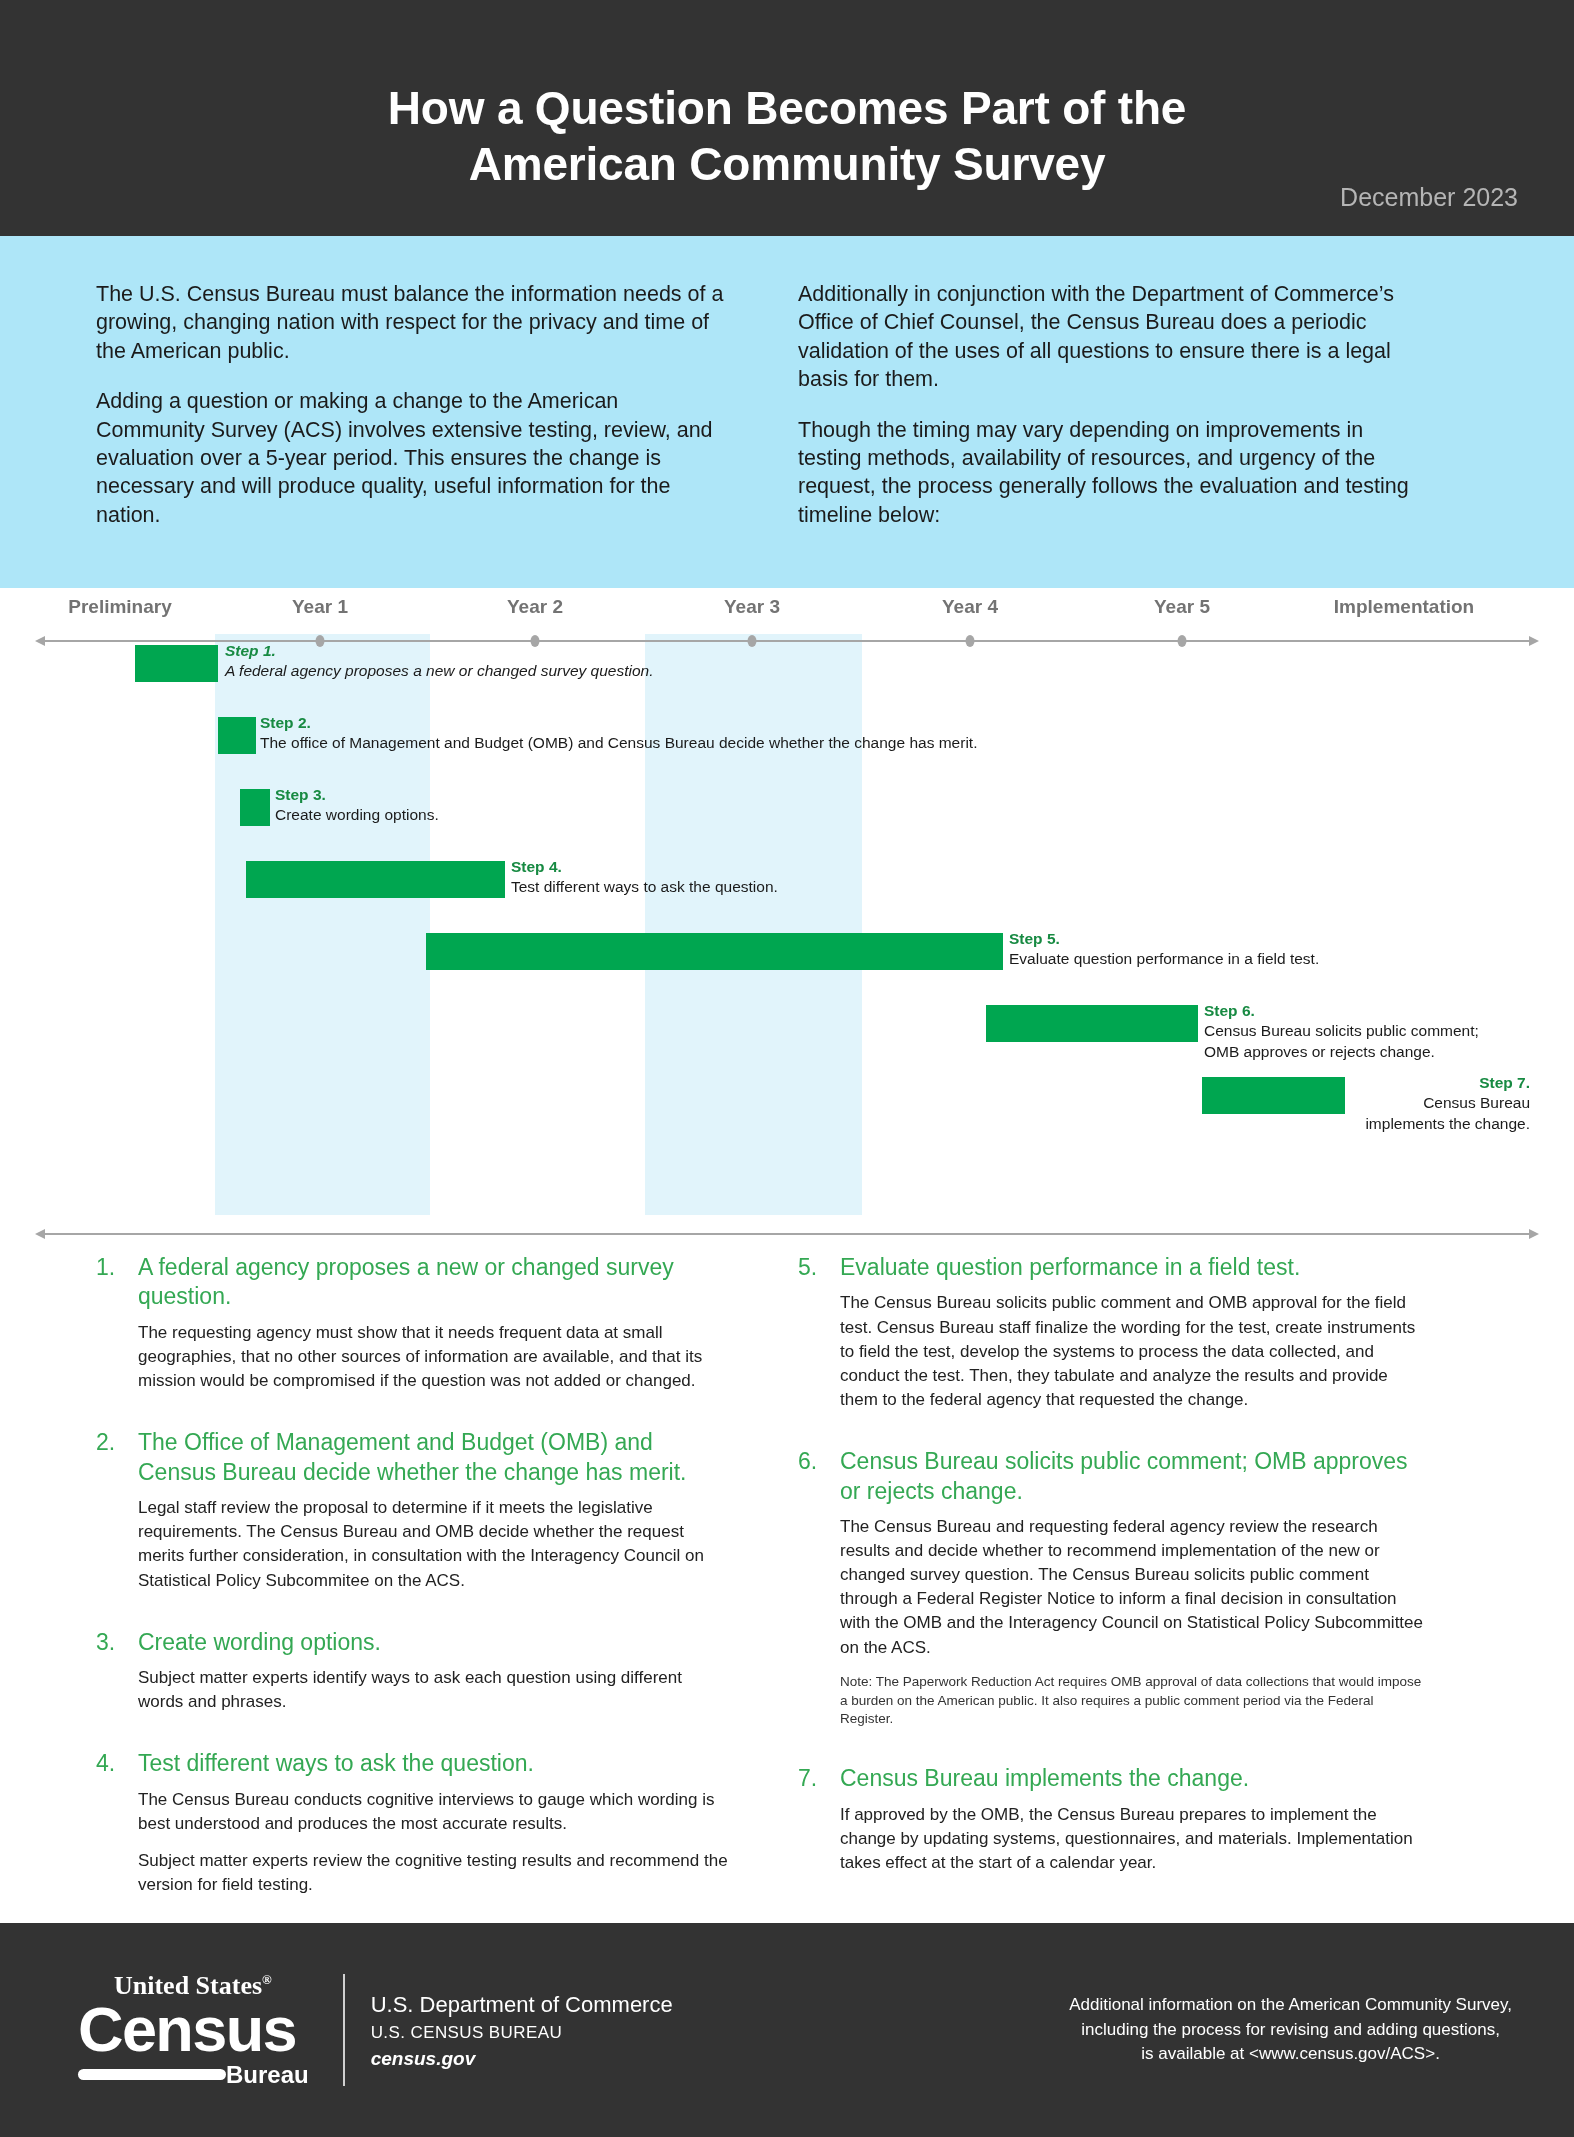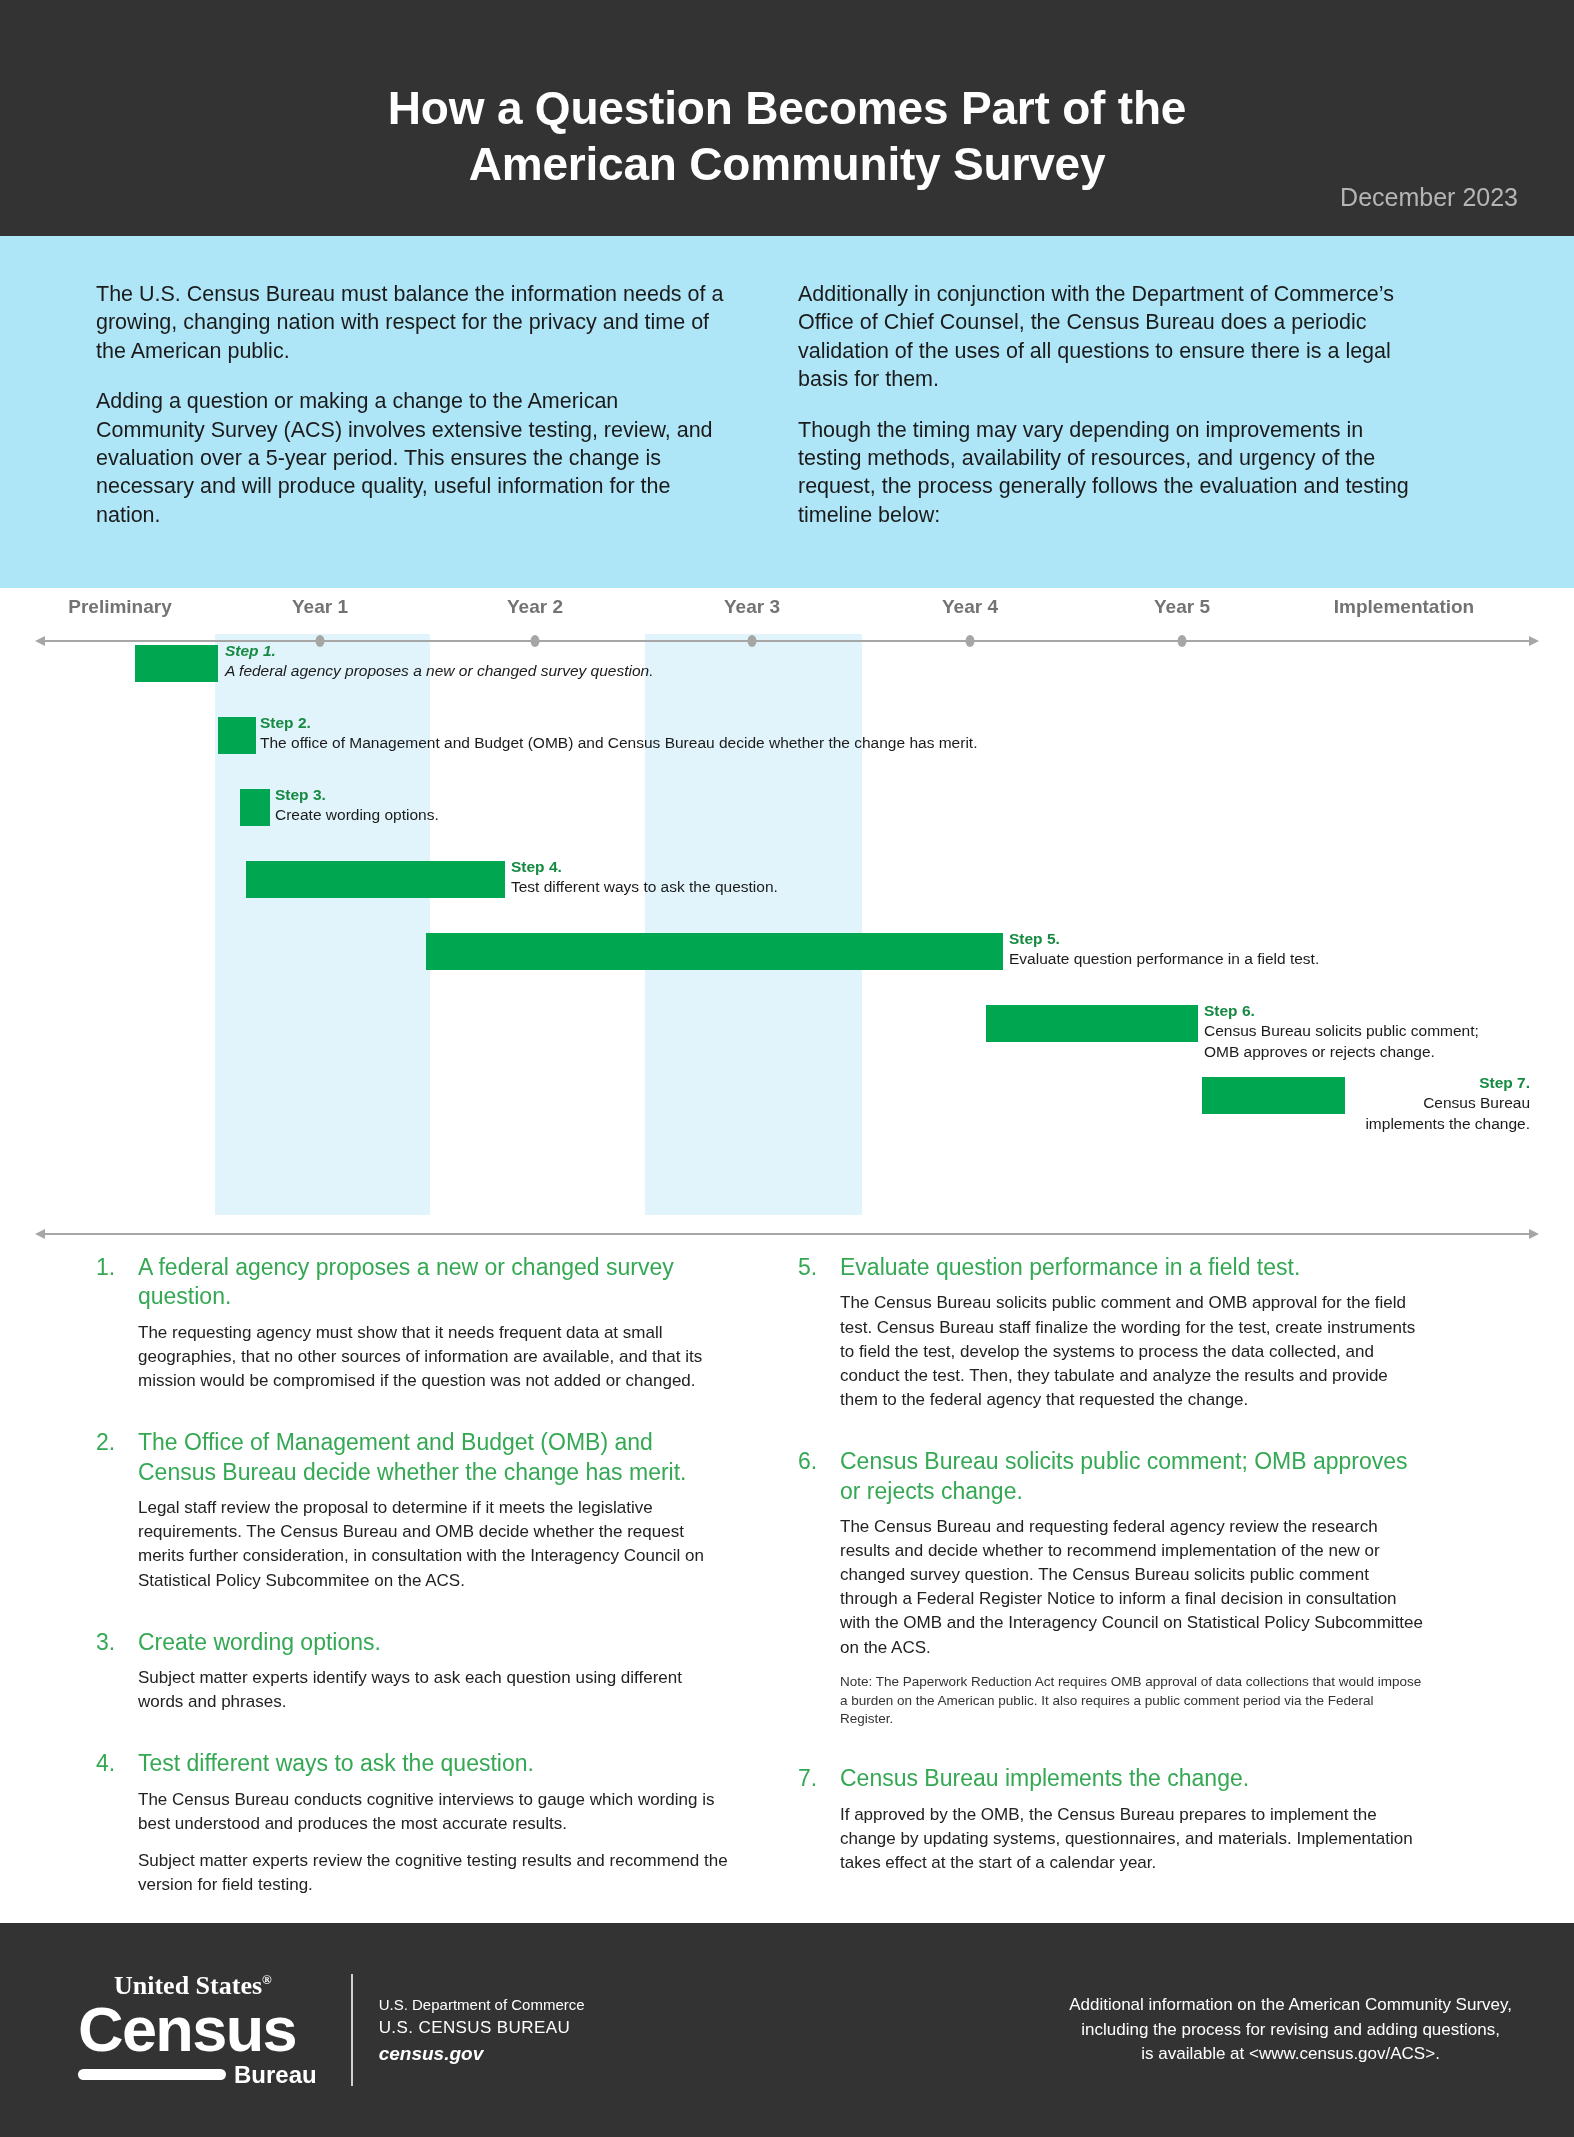--- a/index.html
+++ b/index.html
@@ -203,35 +203,35 @@
     font-size: 63px;
     font-weight: bold;
     line-height: 0.92;
     letter-spacing: -1.6px;
     margin-top: 2px;
   }
   .logo-bottom {
     display: flex;
     align-items: center;
     margin-top: 4px;
-    gap: 8px;
+    gap: 0;
   }
   .logo-rule {
     width: 148px; height: 11px;
     background: #fff;
     border-radius: 6px;
   }
   .logo-bureau { font-size: 24px; font-weight: bold; line-height: 1; }
   .logo-divider {
     width: 2px; height: 112px;
     background: #d0d0d0;
     margin: 0 26px 0 4px;
   }
   .dept-block { color: #fff; }
-  .dept-1 { font-size: 15px; line-height: 1.35; }
+  .dept-1 { font-size: 22px; line-height: 1.35; }
   .dept-2 { font-size: 17px; letter-spacing: 0.4px; margin-top: 3px; }
   .dept-3 { font-size: 19px; font-style: italic; font-weight: bold; margin-top: 5px; }
   .footer-right {
     margin-left: auto;
     color: #ffffff;
     text-align: center;
     font-size: 17px;
     line-height: 1.45;
     align-self: center;
   }

